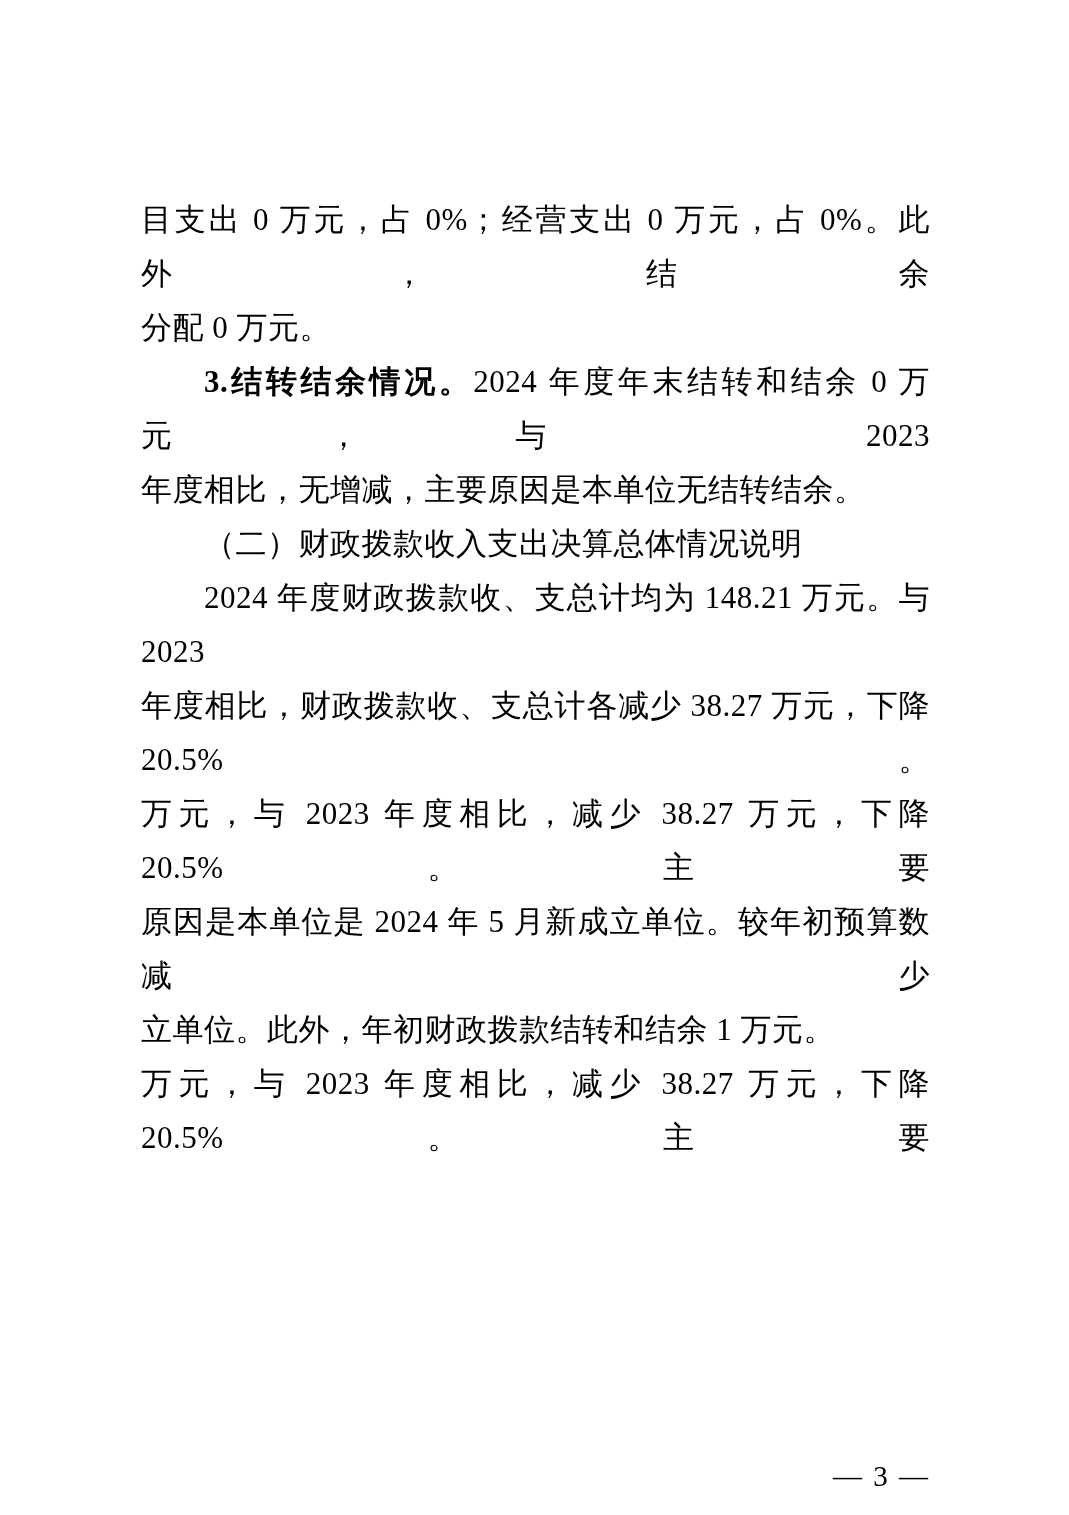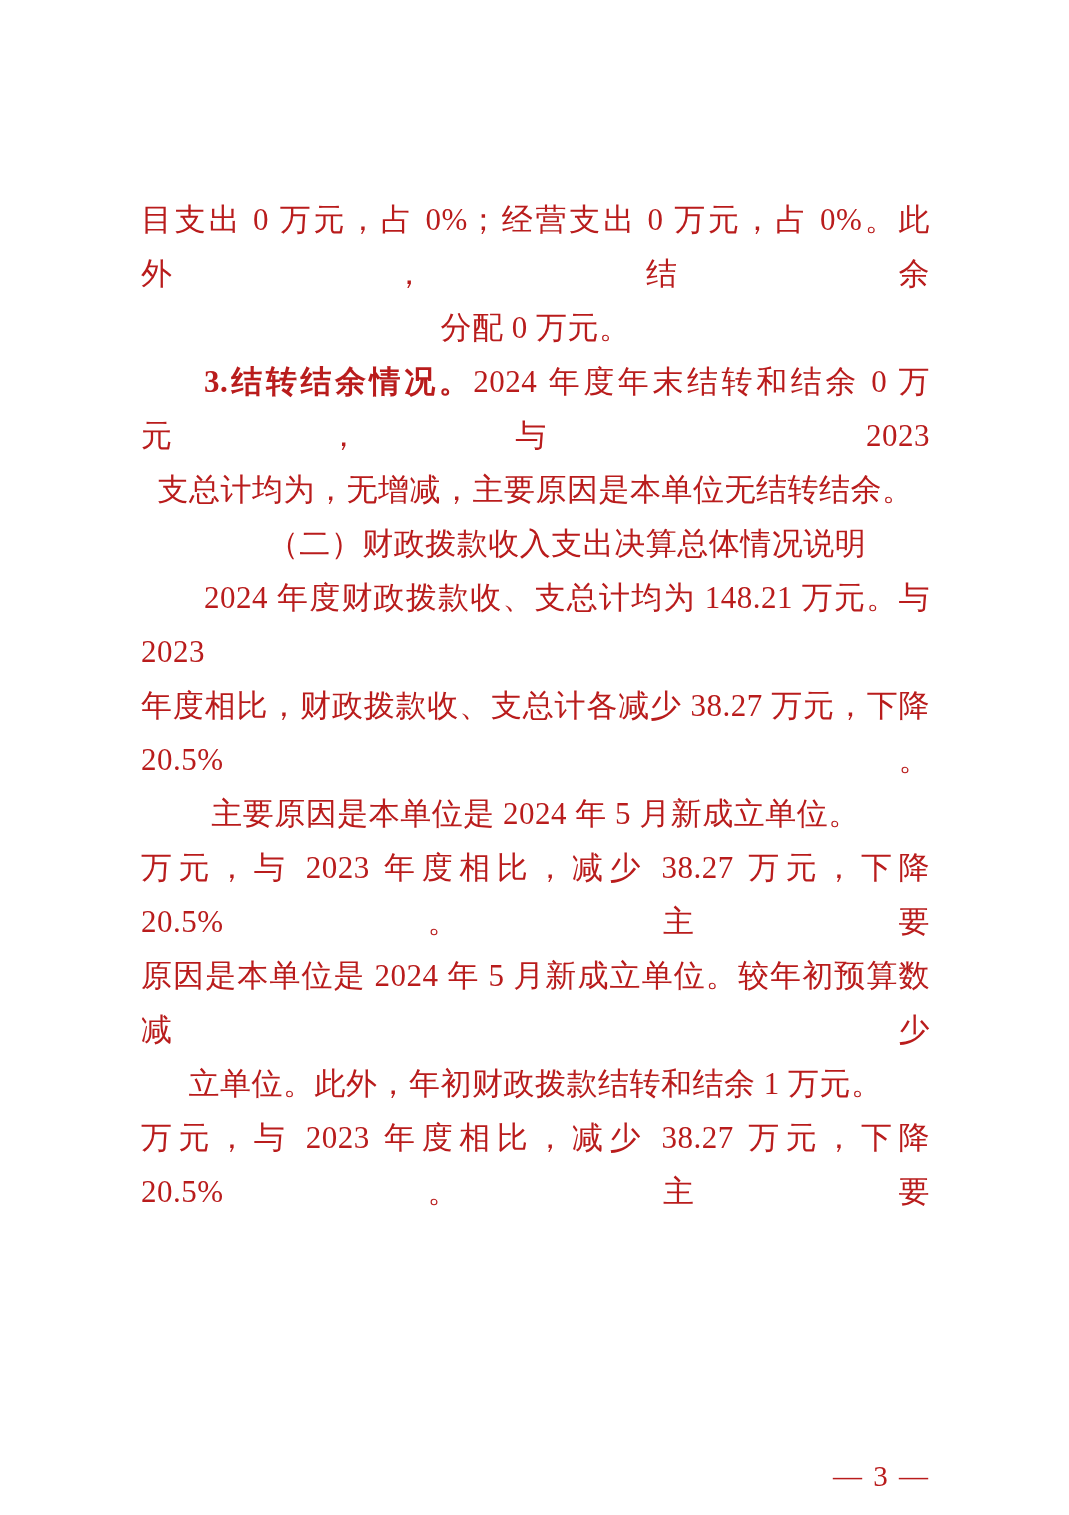--- a/index.html
+++ b/index.html
@@ -7,34 +7,33 @@
     padding: 0;
     background: #ffffff;
   }
   .page {
     position: relative;
     width: 1069px;
     height: 1515px;
     background: #ffffff;
     overflow: hidden;
     font-family: "Liberation Serif", "DejaVu Serif", serif;
-    color: #b91c1c;
+    color: #000000;
   }
   .doc-body {
     position: absolute;
     left: 141px;
     top: 193px;
     width: 789px;
     font-size: 31px;
     line-height: 54px;
     letter-spacing: 0.5px;
   }
   .line {
     white-space: normal;
-    text-align: center;
   }
   .line.full {
     text-align: justify;
     text-align-last: justify;
   }
   .line.indent {
     text-indent: 63px;
   }
   .bold {
     font-weight: bold;
@@ -54,25 +53,24 @@
   }
 </style>
 </head>
 <body>
 
 <div class="page">
   <div class="doc-body">
       <div class="line full"><span class="">目支出 0 万元，占 0%；经营支出 0 万元，占 0%。此外，结余</span></div>
       <div class="line"><span class="">分配 0 万元。</span></div>
       <div class="line indent full"><span class="bold">3.结转结余情况。</span><span class="">2024 年度年末结转和结余 0 万元，与 2023</span></div>
-      <div class="line"><span class="">支总计均为，无增减，主要原因是本单位无结转结余。</span></div>
+      <div class="line"><span class="">年度相比，无增减，主要原因是本单位无结转结余。</span></div>
       <div class="line indent"><span class="kaiti">（二）财政拨款收入支出决算总体情况说明</span></div>
       <div class="line indent full"><span class="">2024 年度财政拨款收、支总计均为 148.21 万元。与 2023</span></div>
       <div class="line full"><span class="">年度相比，财政拨款收、支总计各减少 38.27 万元，下降 20.5%。</span></div>
-      <div class="line"><span class="">主要原因是本单位是 2024 年 5 月新成立单位。</span></div>
       <div class="line full"><span class="">万元，与 2023 年度相比，减少 38.27 万元，下降 20.5%。主要</span></div>
       <div class="line full"><span class="">原因是本单位是 2024 年 5 月新成立单位。较年初预算数减少</span></div>
       <div class="line"><span class="">立单位。此外，年初财政拨款结转和结余 1 万元。</span></div>
       <div class="line full"><span class="">万元，与 2023 年度相比，减少 38.27 万元，下降 20.5%。主要</span></div>
     </div>
   <div class="footer">
     <span>— 3 —</span>
   </div>
 </div>
 

